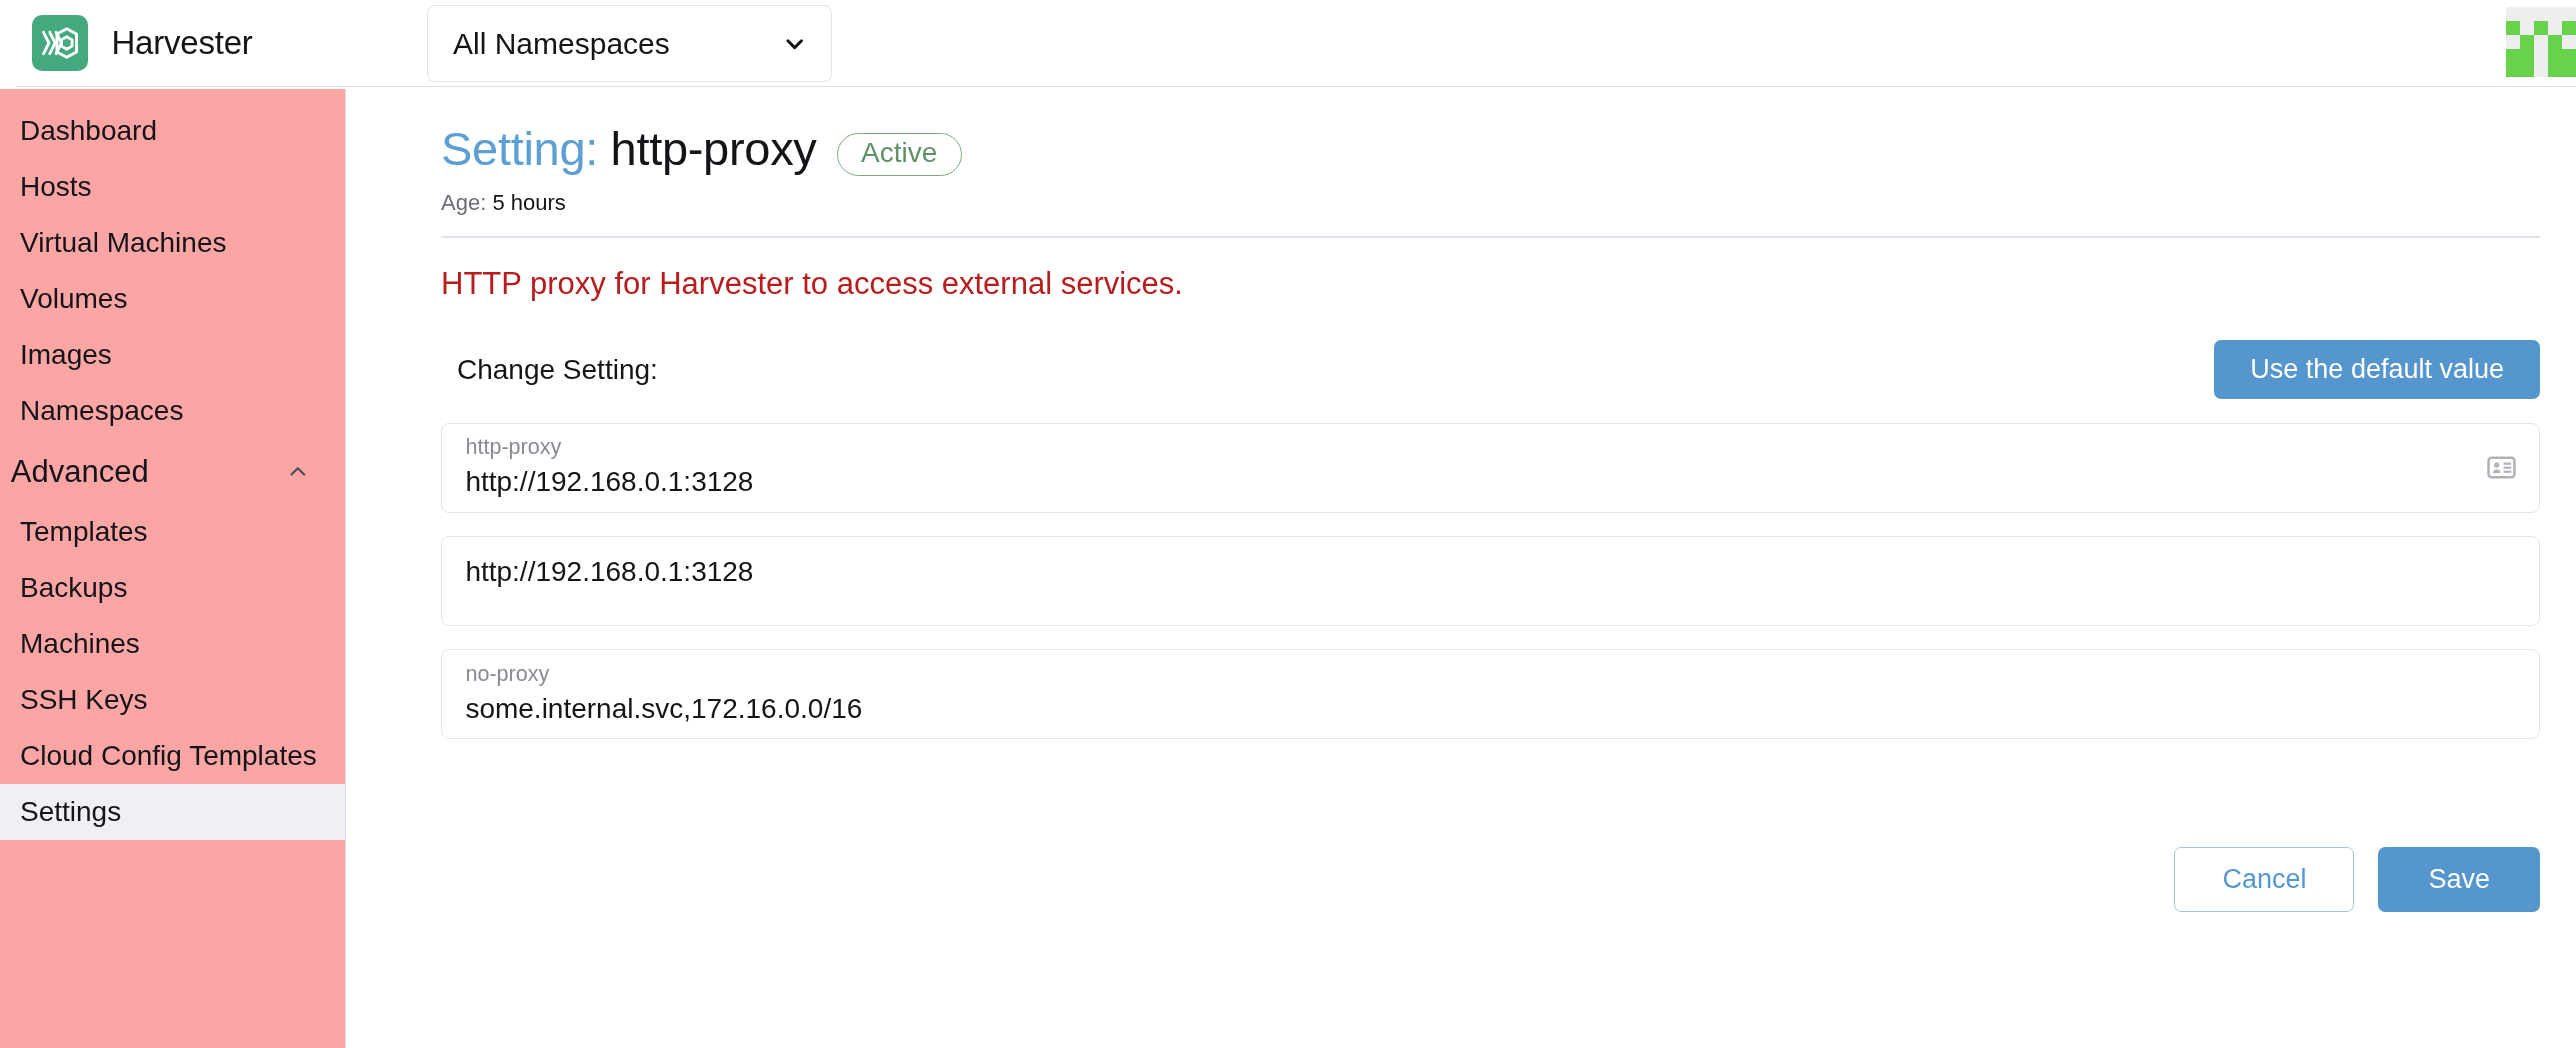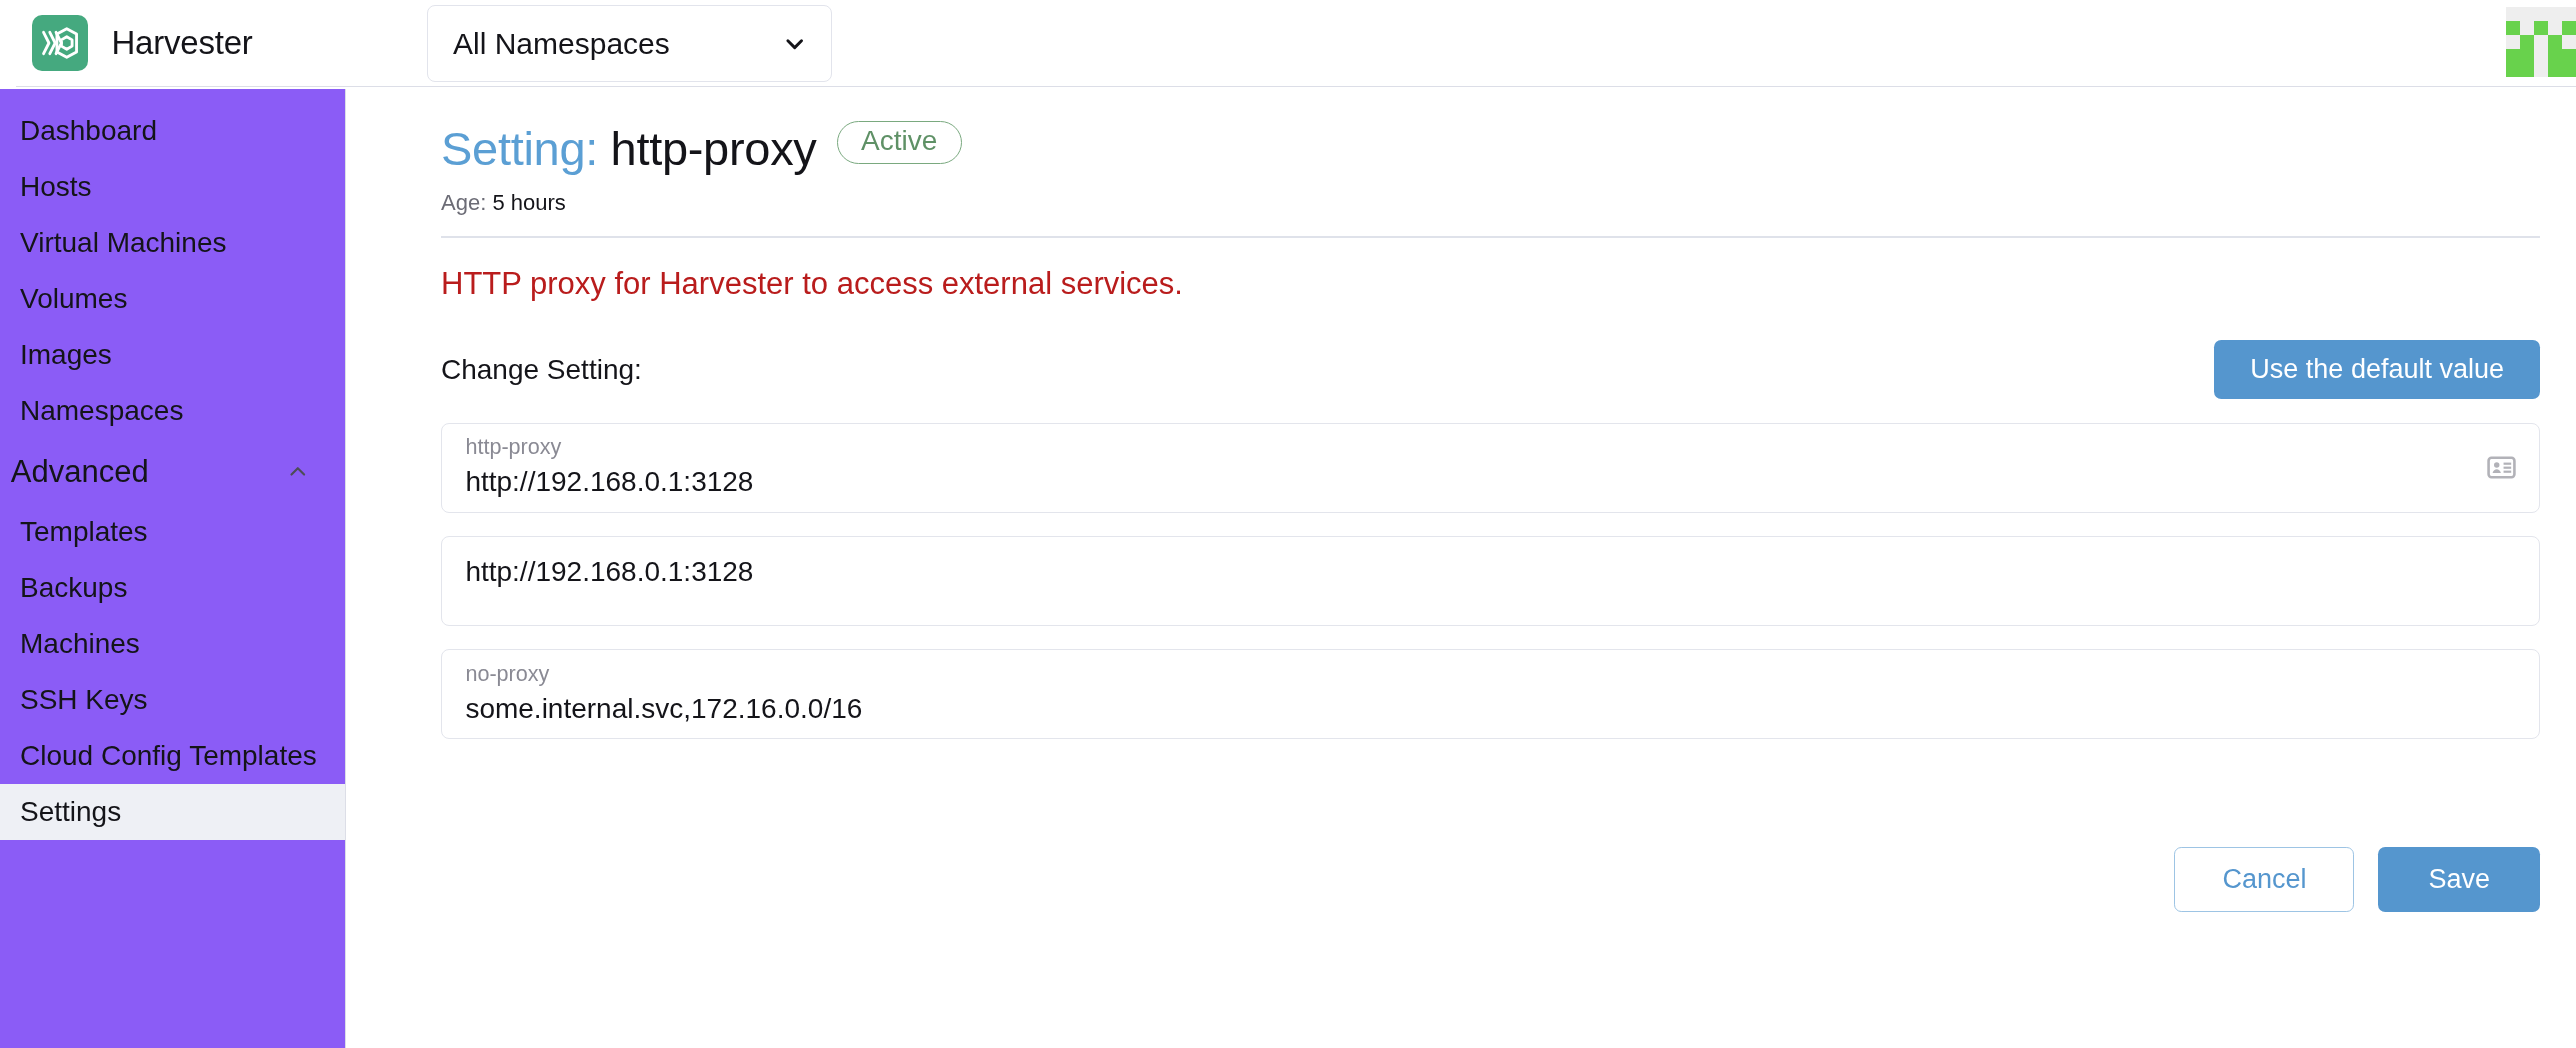--- a/index.html
+++ b/index.html
@@ -86,21 +86,21 @@
   }
   .avatar i { display: block; background: #eeeeee; }
   .avatar i.on { background: #68d24c; }
 
   
   .sidebar {
     position: absolute;
     top: 89px; left: 0;
     width: 346px;
     height: 959px;
-    background: #8b5cf6;
+    background: #fca5a5;
     border-right: 1.8px solid #dcdee7;
     padding-top: 14.4px;
   }
   .nav-item {
     height: 56px;
     display: flex;
     align-items: center;
     padding-left: 20px;
     font-size: 28px;
     color: #141419;
@@ -127,21 +127,21 @@
     top: 89px;
     left: 407px;
     width: 2169px;
     height: 959px;
     background: #ffffff;
     padding: 0 36px 0 34px;
   }
 
   .title-row {
     display: flex;
-    align-items: flex-start;
+    align-items: flex-end;
     padding-top: 32px;
   }
   .title-prefix {
     font-size: 47px;
     color: #5b9fd4;
     font-weight: normal;
     letter-spacing: -0.3px;
   }
   .title-name {
     font-size: 47px;
@@ -184,20 +184,21 @@
     margin-top: 38px;
     display: flex;
     align-items: center;
     height: 59px;
     width: 2099px;
   }
   .change-label {
     font-size: 28px;
     color: #141419;
     flex: 1;
+    margin-left: 16px;
   }
   .btn {
     border-radius: 7.2px;
     font-size: 27px;
     cursor: pointer;
     display: flex;
     align-items: center;
     justify-content: center;
     white-space: nowrap;
   }

